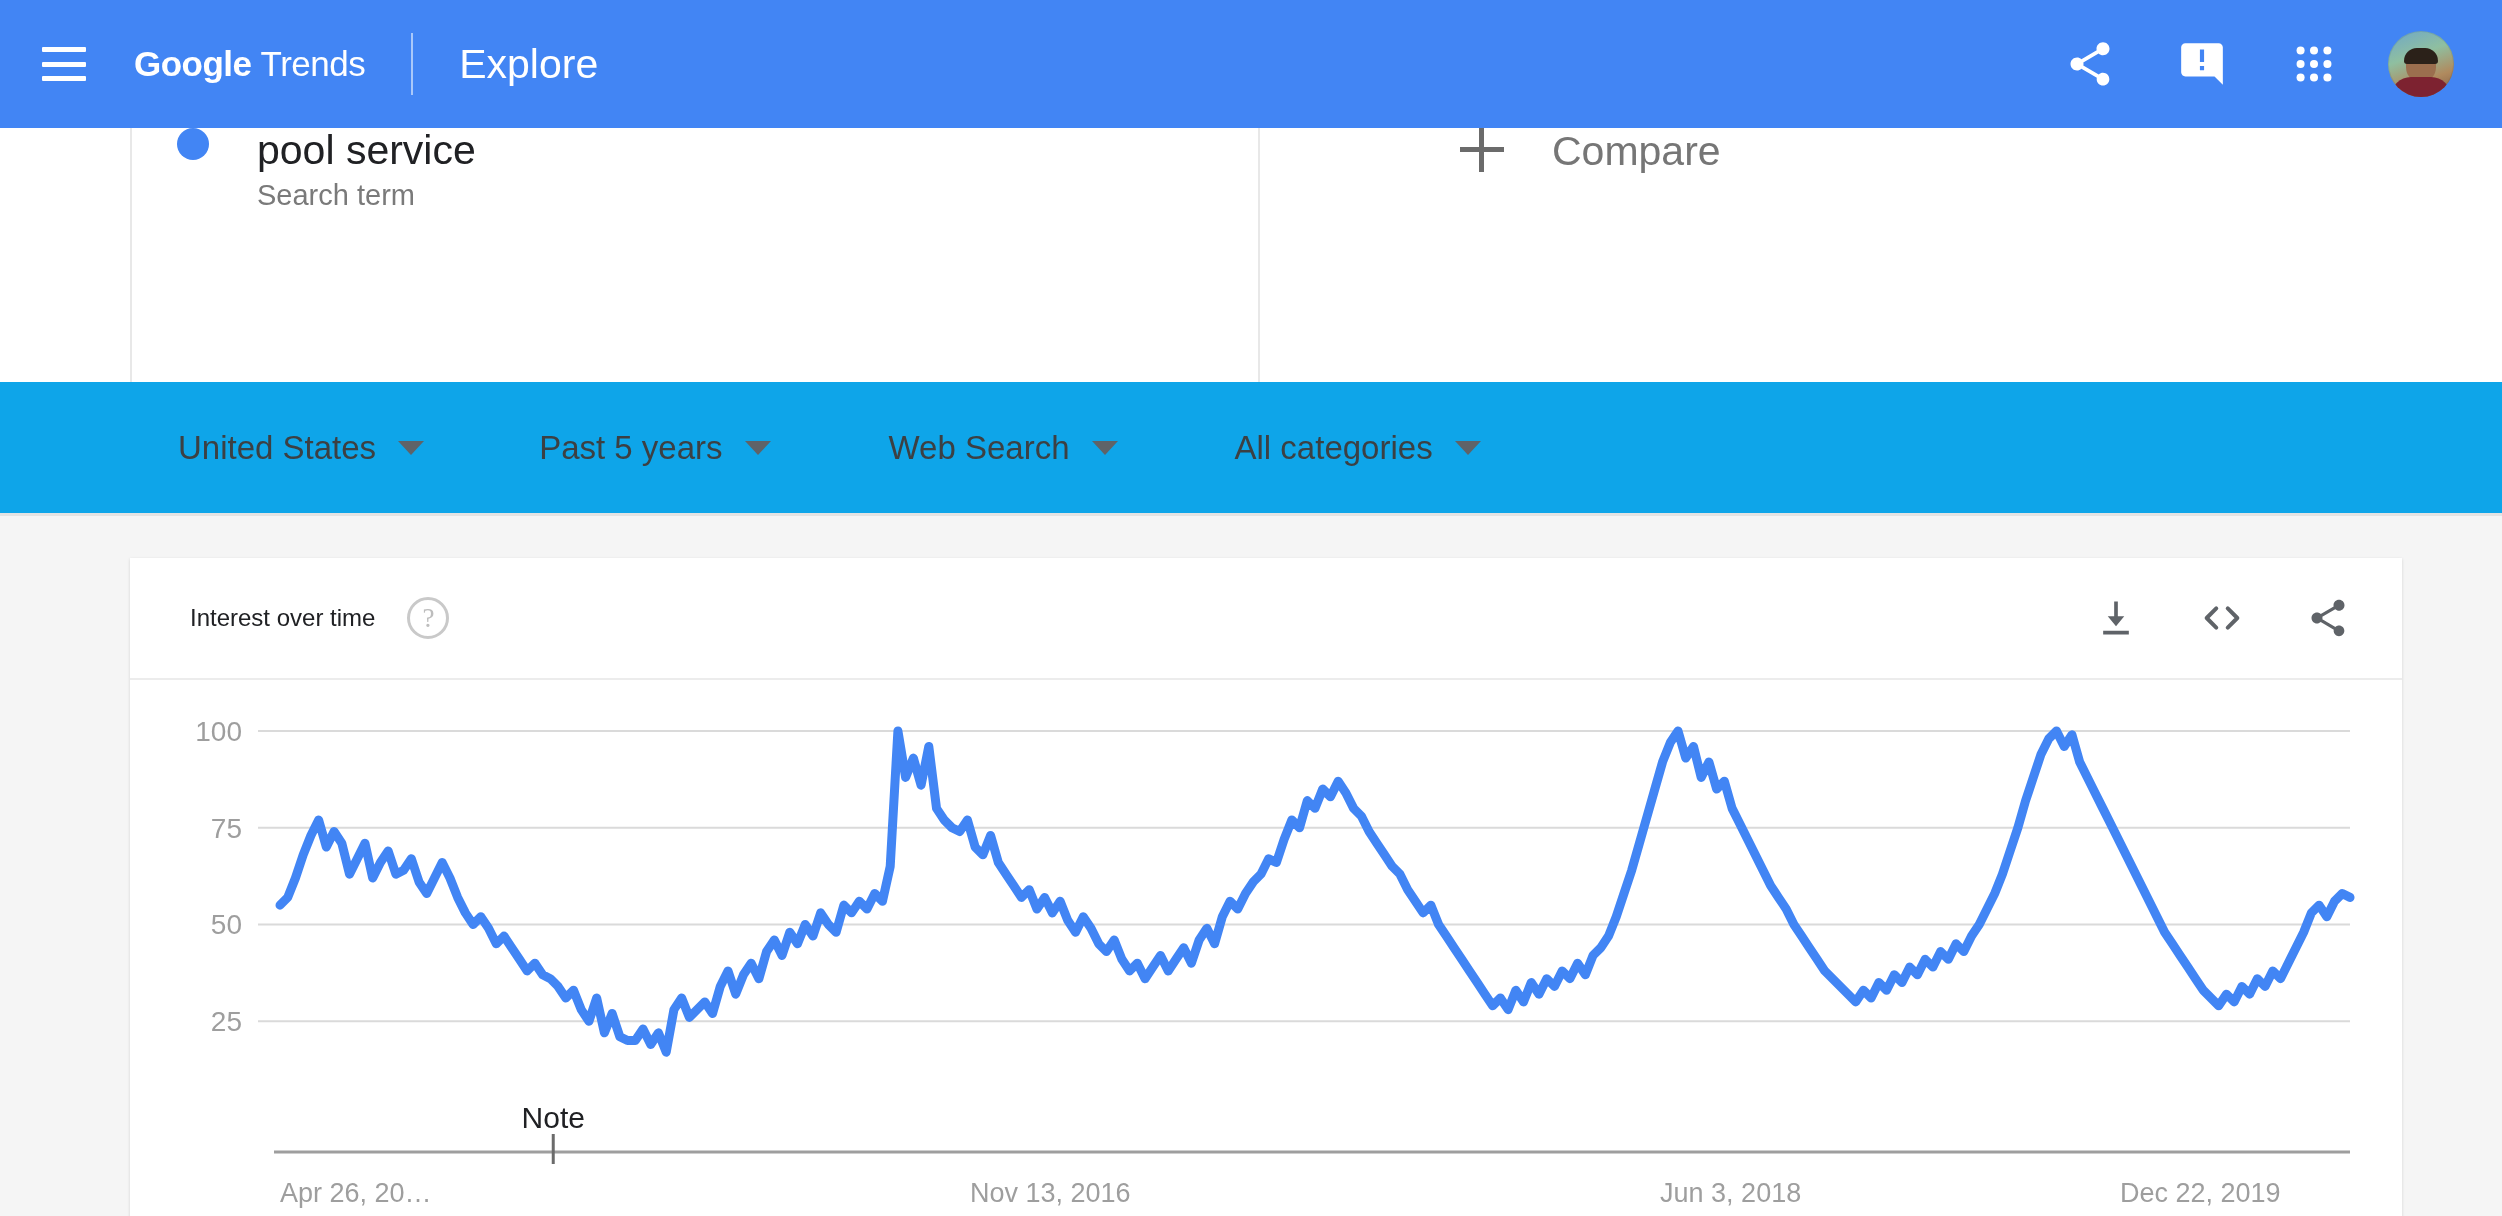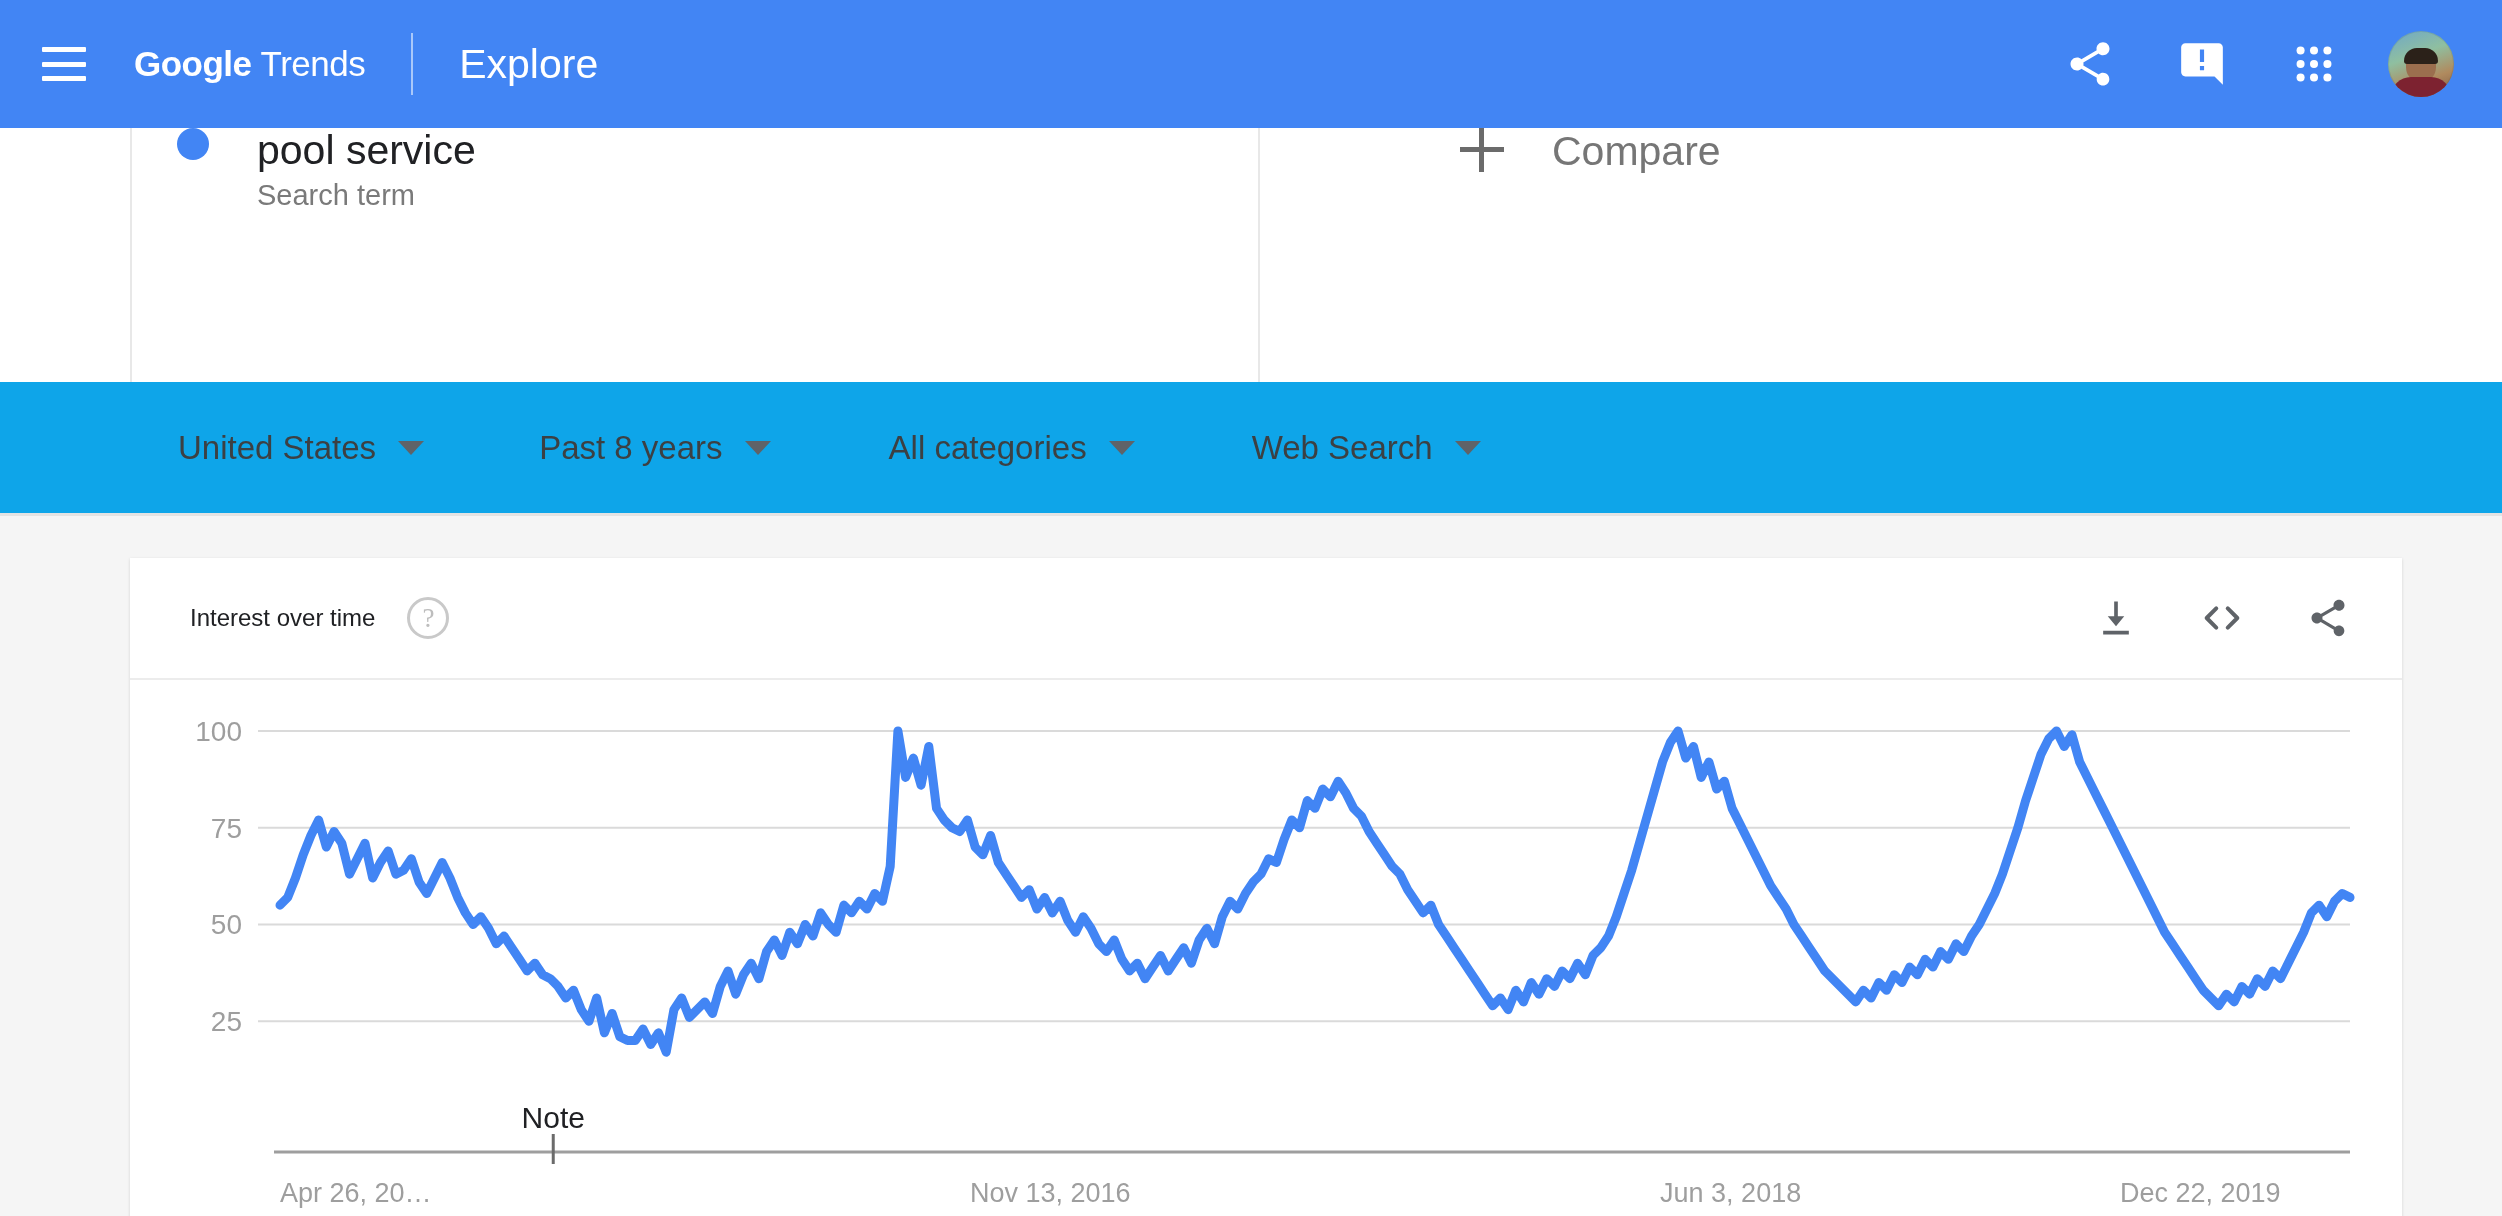--- a/index.html
+++ b/index.html
@@ -197,29 +197,29 @@
     <div class="compare-label">Compare</div>
   </div>
 </div>
 
 <div class="filterbar">
   <div class="filter">
     <span class="filter-label">United States</span>
     <span class="caret"></span>
   </div>
   <div class="filter">
-    <span class="filter-label">Past 8 years</span>
+    <span class="filter-label">Past 5 years</span>
+    <span class="caret"></span>
+  </div>
+  <div class="filter">
+    <span class="filter-label">Web Search</span>
     <span class="caret"></span>
   </div>
   <div class="filter">
     <span class="filter-label">All categories</span>
-    <span class="caret"></span>
-  </div>
-  <div class="filter">
-    <span class="filter-label">Web Search</span>
     <span class="caret"></span>
   </div>
 </div>
 
 <div class="card">
   <div class="card-head">
     <div class="card-title">Interest over time</div>
     <div class="help-ic">?</div>
     <div class="card-actions">
       <div class="act">

